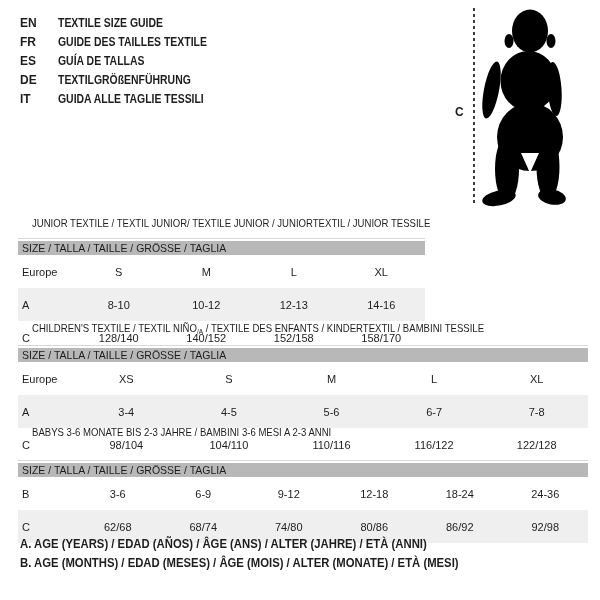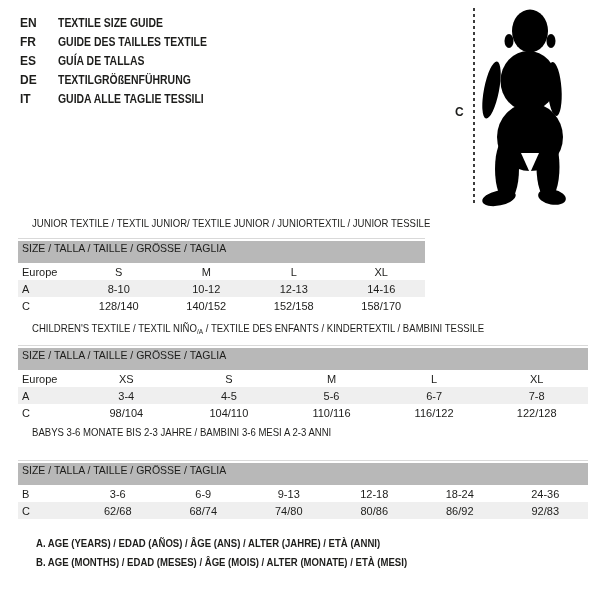--- a/index.html
+++ b/index.html
@@ -37,28 +37,28 @@
 
   
   .tbl { position:absolute; left:18px; border-top:1px solid var(--rule-line, #d9d9d9); padding-top:2px; }
   .tb0 { top:238px; width:407px; }
   .tb1 { top:345px; width:570px; }
   .tb2 { top:460px; width:570px; }
   .tbl table { width:100%; border-collapse:collapse; table-layout:fixed; font-size:11px; color:var(--text,#1d1d1b); }
   .tbl col.lblcol { width:57px; }
   .tbl tr.size-head td {
     background:var(--table-header-bg, #b8b8b8);
-    height:14px; font-size:10.5px; text-align:left; padding:0 0 8px 4px;
+    height:14px; font-size:10.5px; text-align:left; padding:0 0 0 4px;
   }
-  .tbl td { height:17px; padding:0; text-align:center; font-weight:400; overflow:hidden; }
+  .tbl td { height:33px; padding:0; text-align:center; font-weight:400; overflow:hidden; }
   .tbl td.rl { text-align:left; padding-left:4px; }
   .tbl tr.shaded td { background:var(--row-alt-bg, #efefef); }
 
   
-  .legend { position:absolute; left:20px; top:534px; font-weight:700; font-size:11px;margin-left:16px; }
+  .legend { position:absolute; left:20px; top:534px; font-weight:700; font-size:13px; }
   .legend .line { display:block; height:19px; line-height:19px; white-space:nowrap; }
 </style>
 </head>
 <body>
 
 <div class="screen">
 
   <div class="langs">
       <div class="lang-row">
         <span class="lang-code">EN</span>
@@ -201,33 +201,33 @@
           <col>
         </colgroup>
         <tbody>
           <tr class="size-head">
             <td colspan="7">SIZE / TALLA / TAILLE / GRÖSSE / TAGLIA</td>
           </tr>
           <tr>
             <td class="rl">B</td>
             <td>3-6</td>
             <td>6-9</td>
-            <td>9-13</td>
+            <td>9-12</td>
             <td>12-18</td>
             <td>18-24</td>
             <td>24-36</td>
           </tr>
           <tr class="shaded">
             <td class="rl">C</td>
             <td>62/68</td>
             <td>68/74</td>
             <td>74/80</td>
             <td>80/86</td>
             <td>86/92</td>
-            <td>92/83</td>
+            <td>92/98</td>
           </tr>
         </tbody>
       </table>
     </div>
 
   <div class="legend">
       <span class="line"><span class="cond">A. AGE (YEARS) / EDAD (AÑOS) / ÂGE (ANS) / ALTER (JAHRE) / ETÀ (ANNI)</span></span>
       <span class="line"><span class="cond">B. AGE (MONTHS) / EDAD (MESES) / ÂGE (MOIS) / ALTER (MONATE) / ETÀ (MESI)</span></span>
     </div>
 

